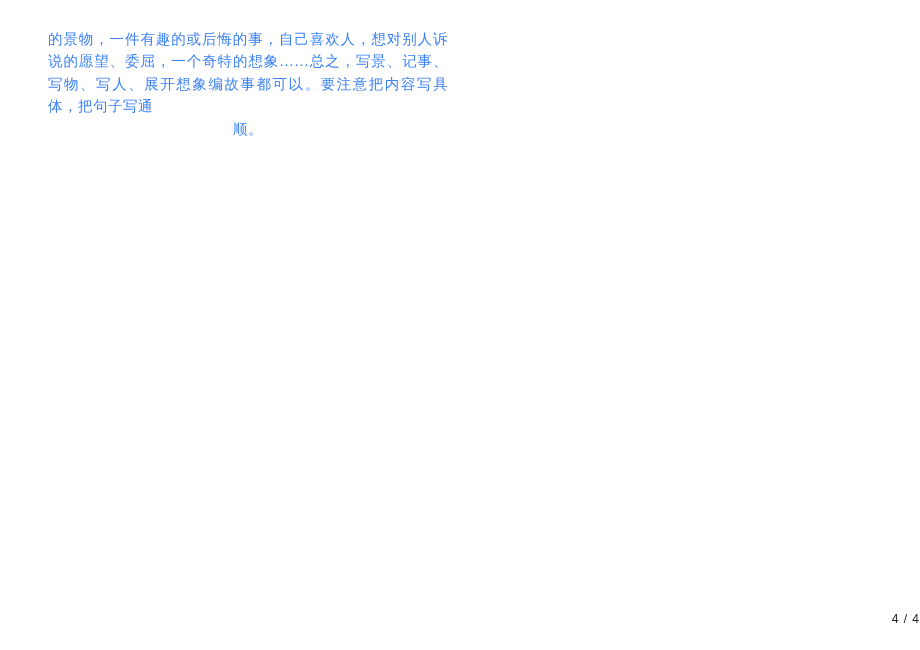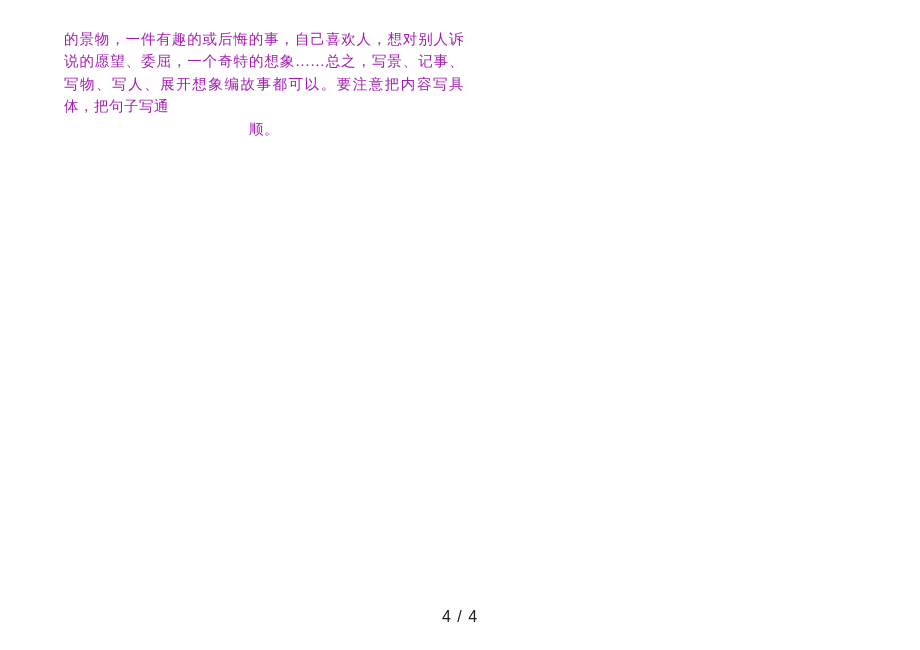--- a/index.html
+++ b/index.html
@@ -7,39 +7,39 @@
       width: 920px;
       height: 650px;
       background: #ffffff;
       font-family: "SimSun", "宋体", serif;
       position: relative;
       overflow: hidden;
     }
     .page-content {
       position: absolute;
       top: 28px;
-      left: 64px;
+      left: 48px;
       width: 400px;
       font-size: 14.5px;
       line-height: 1.55;
-      color: #a21caf;
+      color: #3b82f6;
       text-align: justify;
       letter-spacing: 0.5px;
     }
     .page-content .last-line {
       text-align: center;
       display: block;
     }
     .page-number {
       position: absolute;
       bottom: 24px;
       left: 0;
       width: 920px;
-      text-align: center;
-      font-size: 16px;
+      text-align: right;
+      font-size: 12px;
       color: #222222;
       font-family: Arial, "SimSun", serif;
       letter-spacing: 1px;
     }
   </style>
 </head>
 <body>
 
 <div class="page-content">
   <span>的景物，一件有趣的或后悔的事，自己喜欢人，想对别人诉说的愿望、委屈，一个奇特的想象……总之，写景、记事、写物、写人、展开想象编故事都可以。要注意把内容写具体，把句子写通</span>

